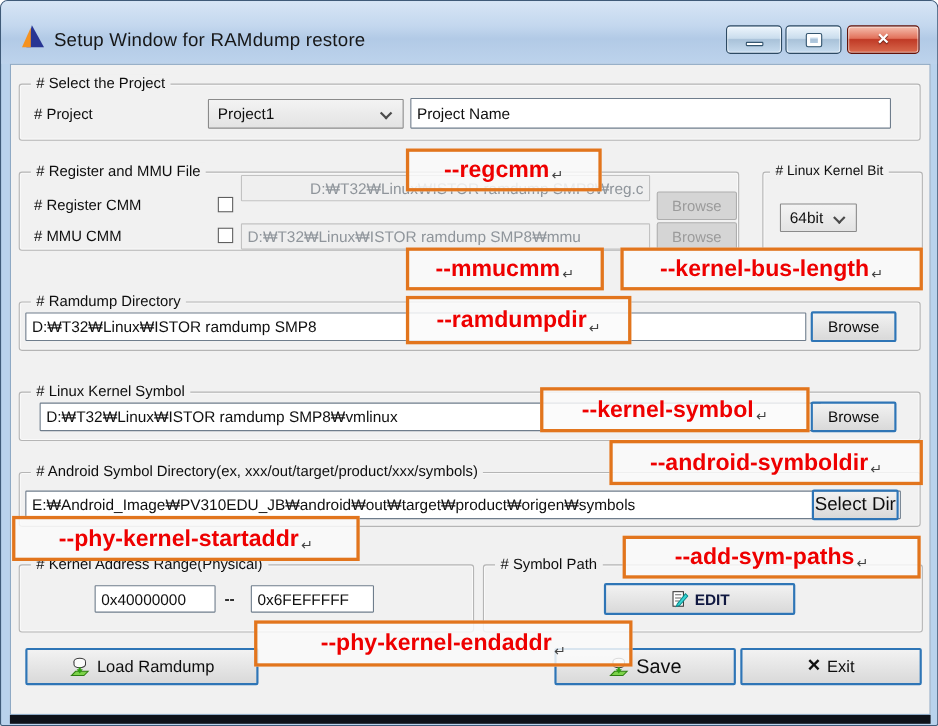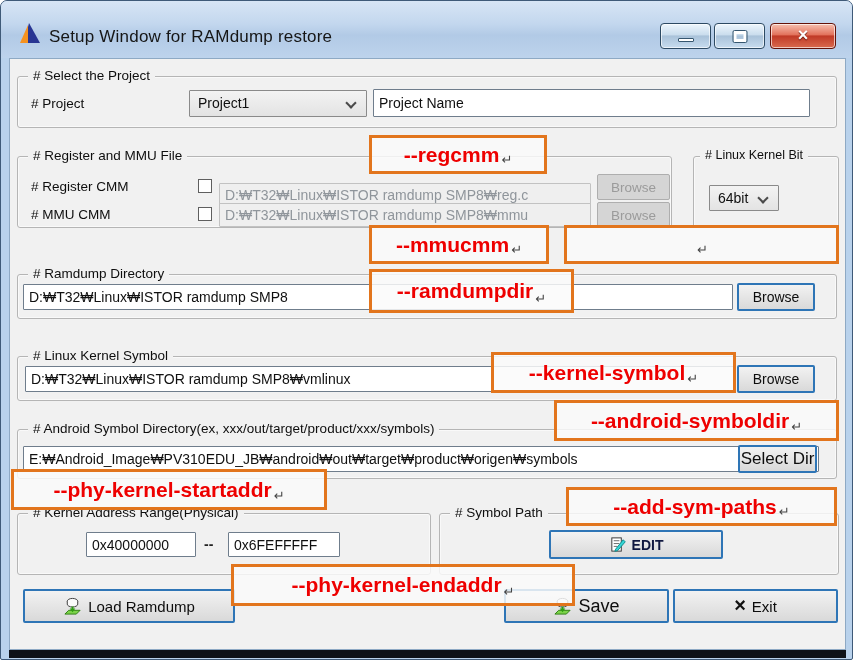--- a/index.html
+++ b/index.html
@@ -123,37 +123,37 @@
   }
   
   #grp-project { left:16px; top:75px;  width:820px; height:52px; }
   #lbl-project { left:30px; top:95px; }
   #combo-project { left:188px; top:89px; width:178px; height:27px; }
   #input-project-name { left:372px; top:88px; width:437px; height:28px; }
 
   #grp-regmmu { left:16px; top:155px; width:655px; height:72px; }
   #lbl-regcmm { left:30px; top:178px; }
   #chk-reg    { left:197px; top:178px; }
-  #fld-reg    { left:218px; top:182px; width:372px; height:24px; }
+  #fld-reg    { left:218px; top:158px; width:372px; height:24px;text-align:right; }
   #btn-browse-reg { left:596px; top:173px; width:73px; height:26px; }
   #lbl-mmucmm { left:30px; top:206px; }
   #chk-mmu    { left:197px; top:206px; }
   #fld-mmu    { left:218px; top:202px; width:372px; height:24px; }
   #btn-browse-mmu { left:596px; top:201px; width:73px; height:26px; }
 
   #grp-kernelbit { left:692px; top:155px; width:146px; height:72px;text-align:right; }
   #grp-kernelbit .legend { font-size:12.5px; left:6px; }
   #combo-64bit { left:708px; top:184px; width:70px; height:26px; }
 
   #grp-ramdump { left:16px; top:273px; width:820px; height:45px; }
   #fld-ramdump { left:22px; top:283px; width:710px; height:26px; }
   #btn-browse-ramdump { left:736px; top:282px; width:78px; height:28px; }
 
   #grp-kernelsym { left:16px; top:355px; width:820px; height:45px; }
-  #fld-kernelsym { left:24px; top:365px; width:710px; height:26px; }
+  #fld-kernelsym { left:35px; top:365px; width:710px; height:26px; }
   #btn-browse-kernelsym { left:736px; top:364px; width:78px; height:28px; }
 
   #grp-android { left:16px; top:428px; width:820px; height:50px; }
   #fld-android { left:22px; top:445px; width:796px; height:26px; }
   #btn-selectdir { left:737px; top:444px; width:79px; height:28px; font-size:17px; }
 
   #grp-addr { left:16px; top:512px; width:414px; height:62px; }
   #fld-addr-start { left:85px; top:531px; width:110px; height:25px; }
   #addr-sep { position:absolute; left:203px; top:535px; font-size:14px; font-weight:bold; color:#222; }
   #fld-addr-end { left:227px; top:531px; width:112px; height:25px; }
@@ -293,20 +293,21 @@
 
   <div class="ann" id="ann-regcmm">
     <span>--regcmm</span>
       <span class="ret">↵</span>
   </div>
   <div class="ann" id="ann-mmucmm">
     <span>--mmucmm</span>
       <span class="ret">↵</span>
   </div>
   <div class="ann" id="ann-kbl">
+    <span>--kernel-bus-length</span>
       <span class="ret">↵</span>
   </div>
   <div class="ann" id="ann-ramdumpdir">
     <span>--ramdumpdir</span>
       <span class="ret">↵</span>
   </div>
   <div class="ann" id="ann-kernelsym">
     <span>--kernel-symbol</span>
       <span class="ret">↵</span>
   </div>

